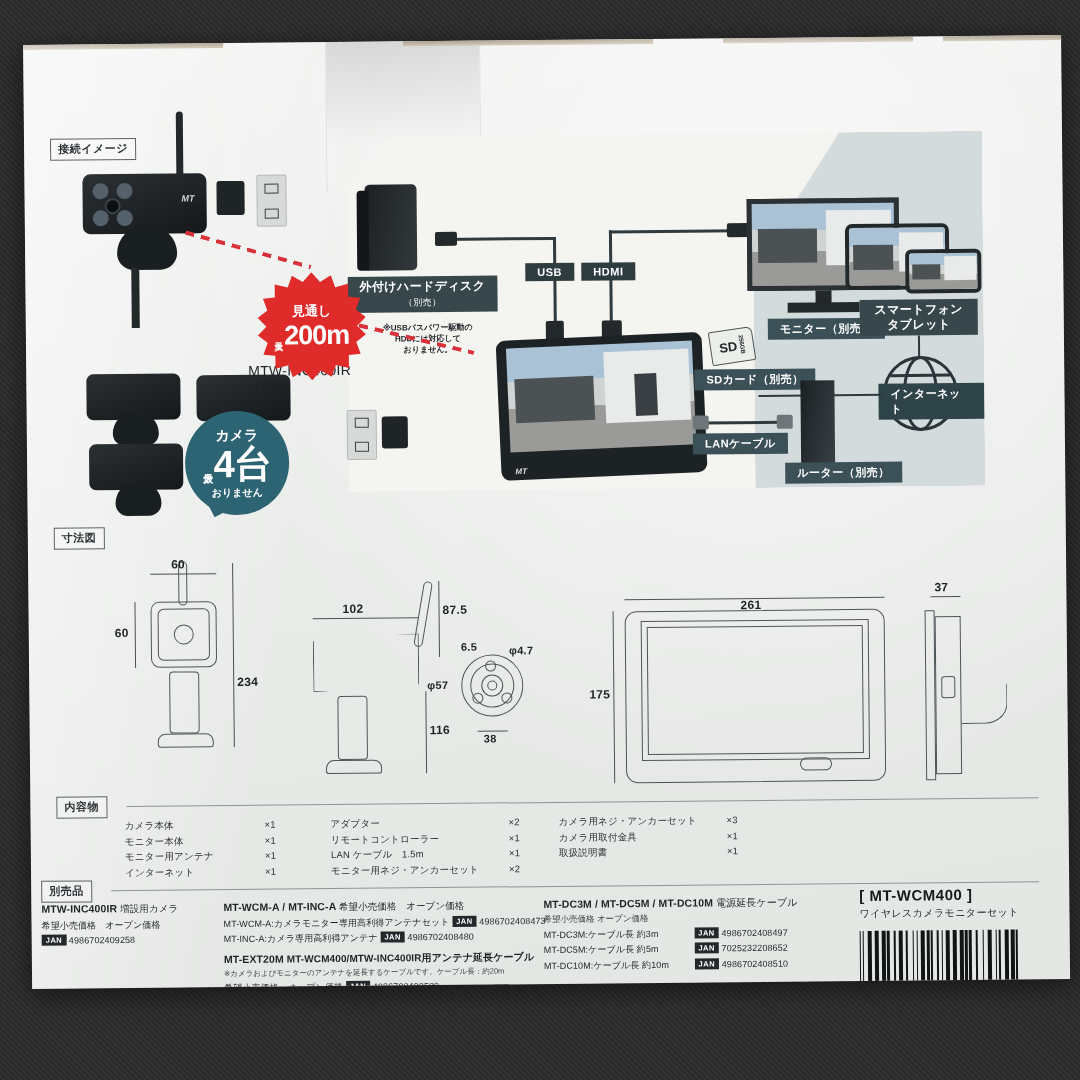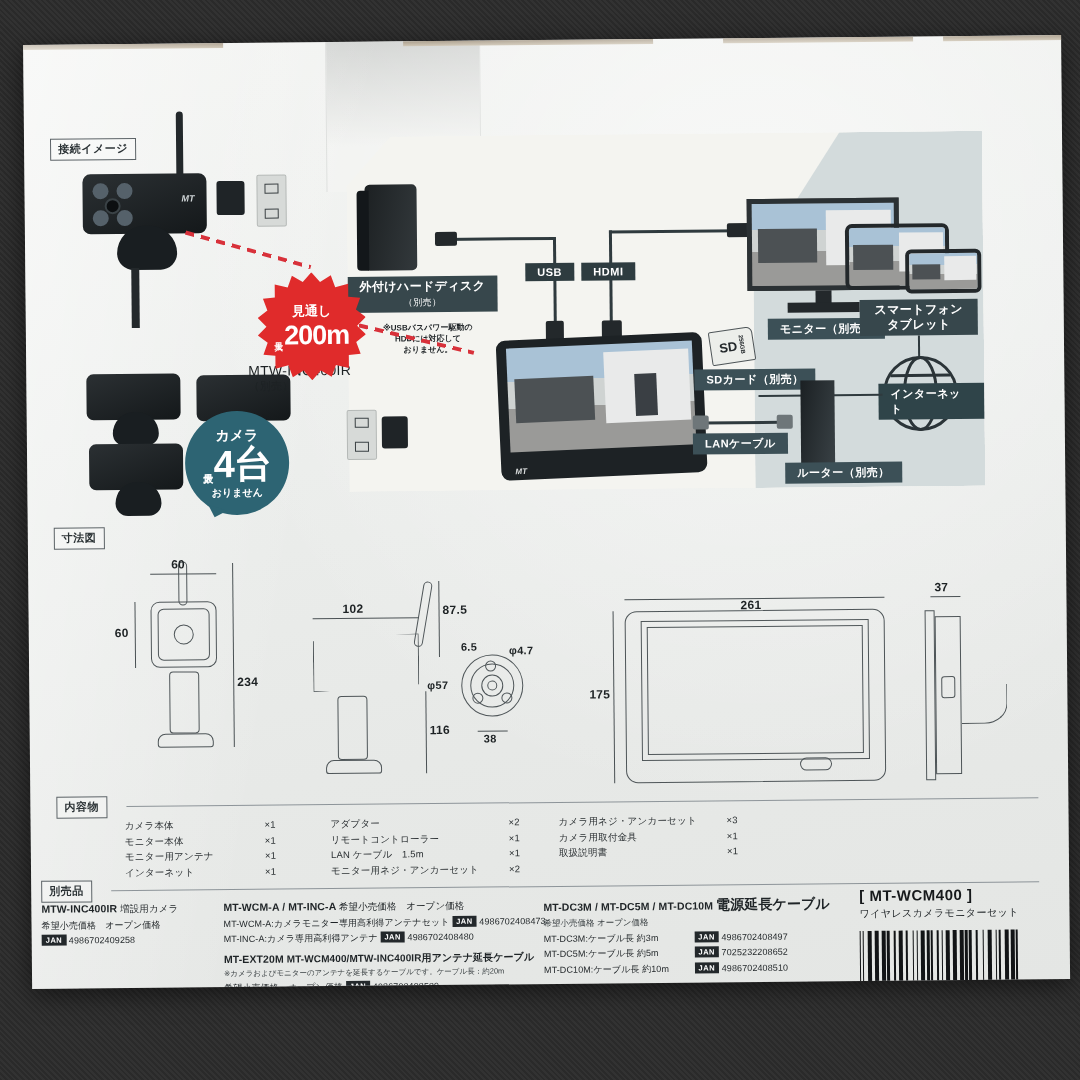--- a/index.html
+++ b/index.html
@@ -469,21 +469,21 @@
       <div class="ln">
         <span>希望小売価格　オープン価格</span>
         <span class="jan">JAN</span>
         <span>4986702408589</span>
       </div>
     </div>
 
     <div class="optblk" style="left:512px;top:858px;width:300px;">
       <div class="ttl">
         <span>MT-DC3M / MT-DC5M / MT-DC10M</span>
-        <span class="thin" style="font-weight:700;font-size:14px;">電源延長ケーブル</span>
+        <span class="thin" style="font-weight:400;font-size:10px;">電源延長ケーブル</span>
       </div>
       <div class="note" style="font-size:8.5px;">希望小売価格 オープン価格</div>
       <div class="ln">
         <span style="display:inline-block;width:148px;">MT-DC3M:ケーブル長 約3m</span>
         <span class="jan">JAN</span>
         <span>4986702408497</span>
       </div>
       <div class="ln">
         <span style="display:inline-block;width:148px;">MT-DC5M:ケーブル長 約5m</span>
         <span class="jan">JAN</span>

